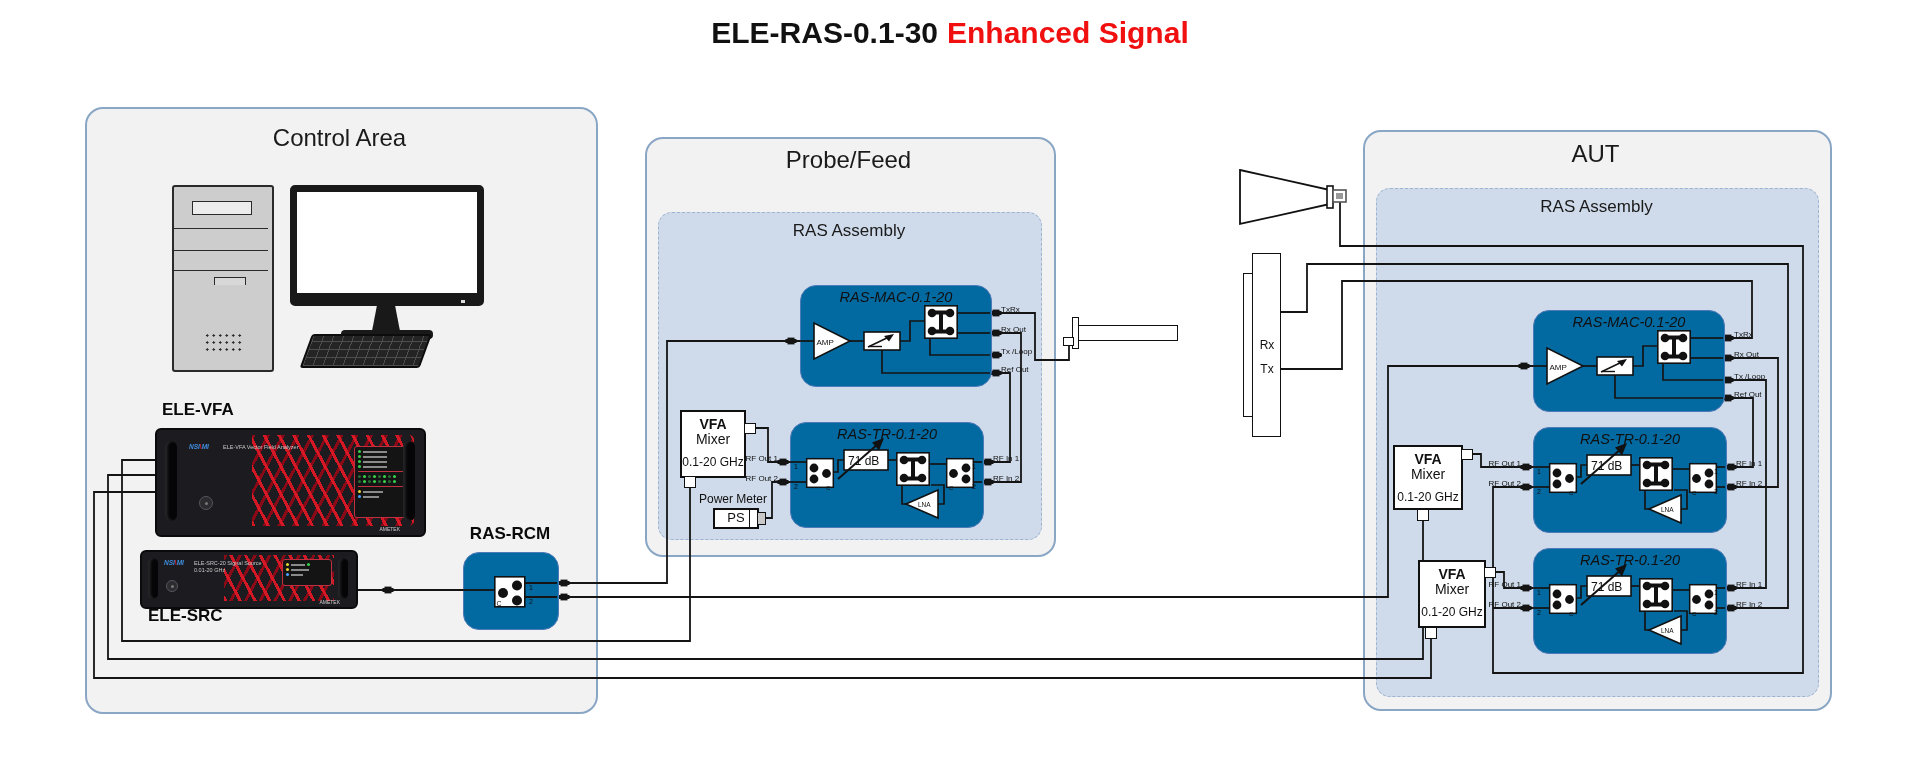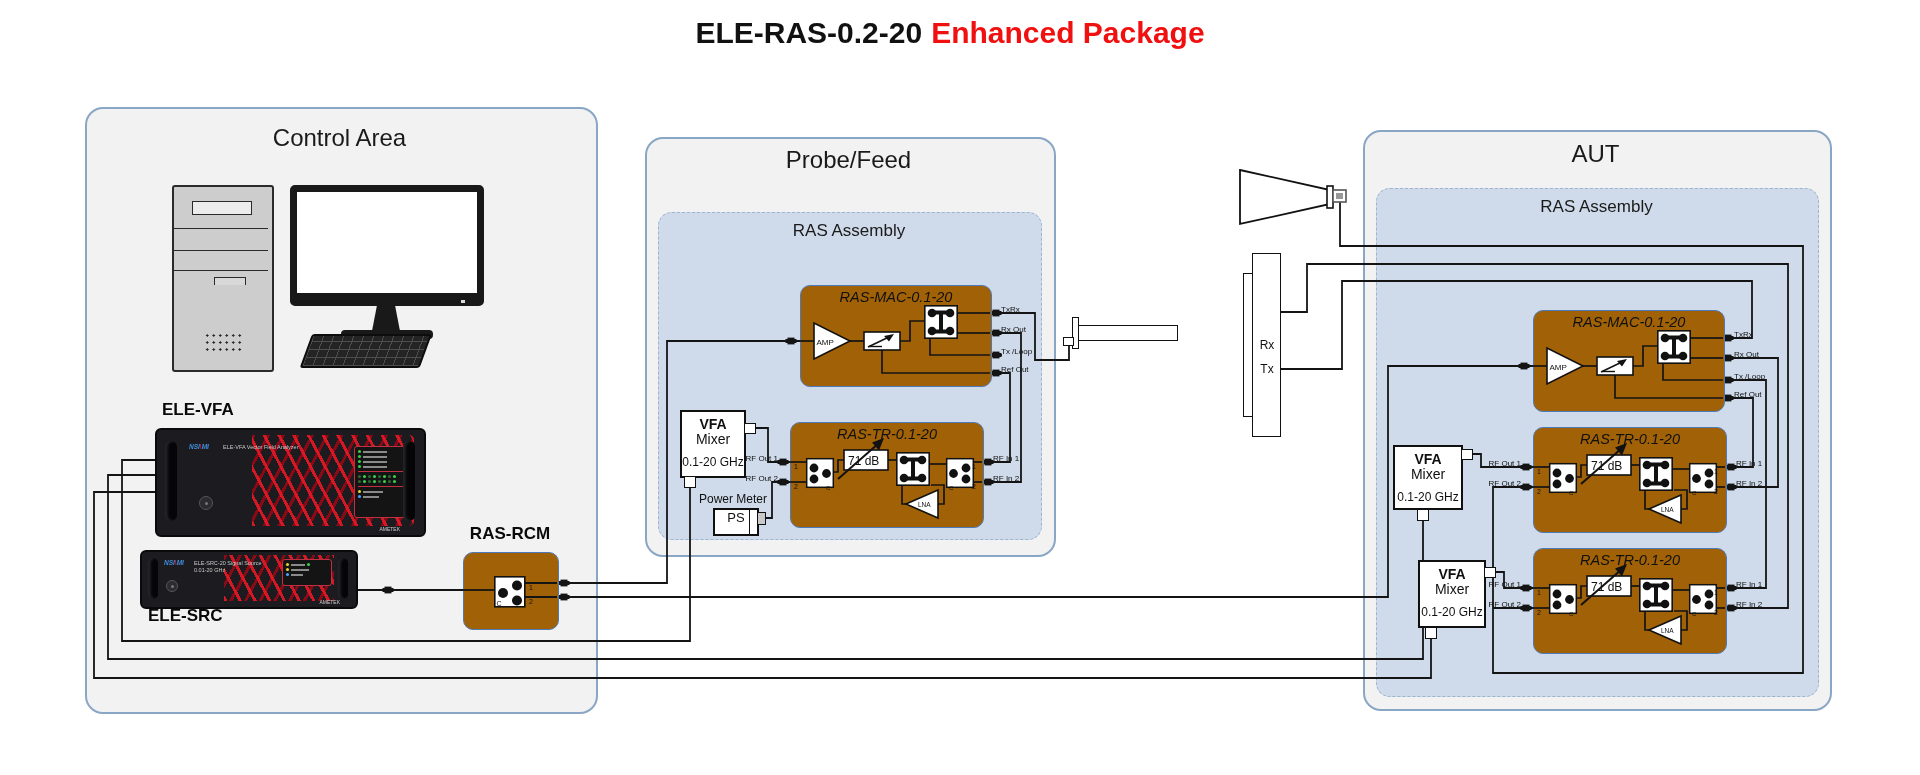--- a/index.html
+++ b/index.html
@@ -5,21 +5,21 @@
   html,body{margin:0;padding:0;background:#fff;font-family:"Liberation Sans",sans-serif;}
   #canvas{position:relative;width:1920px;height:775px;background:#fff;overflow:hidden;}
   .abs{position:absolute;}
   .page-title{position:absolute;left:0;top:16px;width:1900px;text-align:center;font-size:30px;font-weight:bold;color:#111;z-index:6;}
   .page-title .hl{color:#f01010;margin-left:9px;}
   .area{position:absolute;background:#f2f2f3;border:2px solid #8aa6c5;border-radius:18px;z-index:1;}
   .assembly{position:absolute;background:#cfdbea;border:1.5px dashed #9db3d0;border-radius:14px;z-index:2;}
   .area-title{position:absolute;font-size:24px;color:#1a1a1a;text-align:center;z-index:5;}
   .asm-title{position:absolute;font-size:17px;color:#1a1a1a;text-align:center;z-index:5;}
   #wires{position:absolute;left:0;top:0;z-index:3;}
-  .module{position:absolute;background:#a16207;border:1.6px solid #4f7ab8;border-radius:10px;z-index:4;}
+  .module{position:absolute;background:#0369a1;border:1.6px solid #4f7ab8;border-radius:16px;z-index:4;}
   .mod-title{position:absolute;left:0;right:0;top:3px;text-align:center;font-style:italic;font-size:14.5px;color:#101010;z-index:5;white-space:nowrap;}
   .inner-svg{position:absolute;left:0;top:0;z-index:5;overflow:visible;}
   .mixer{position:absolute;background:#fff;border:2px solid #101010;z-index:4;display:flex;flex-direction:column;align-items:center;padding-top:5px;box-sizing:border-box;color:#101010;}
   .mx1{font-weight:bold;font-size:14px;line-height:15px;}
   .mx2{font-size:14px;line-height:15px;}
   .mx3{font-size:12px;margin-top:8px;}
   .stub{position:absolute;background:#fff;border:1.6px solid #101010;z-index:5;box-sizing:border-box;}
   .stub.dark{background:#c9c9c9;}
   .plabel{position:absolute;font-size:8px;color:#101010;z-index:6;white-space:nowrap;}
   .plabel.r{text-align:right;}
@@ -62,21 +62,21 @@
   .radome{position:absolute;background:#fff;border:1.8px solid #111;z-index:4;box-sizing:border-box;}
   .rtlabel{position:absolute;font-size:12px;color:#101010;z-index:5;width:26px;text-align:center;}
   .probe{z-index:4;}
 </style>
 </head>
 <body>
 
 <div id="canvas">
 
   <div class="page-title">
-    <span>ELE-RAS-0.2-20</span><span class="hl">Enhanced Package</span>
+    <span>ELE-RAS-0.1-30</span><span class="hl">Enhanced Signal</span>
   </div>
 
   <div class="area" style="left:85px;top:107px;width:509px;height:603px;"></div>
   <div class="area" style="left:645px;top:137px;width:407px;height:416px;"></div>
   <div class="area" style="left:1363px;top:130px;width:465px;height:577px;"></div>
   <div class="assembly" style="left:658px;top:212px;width:382px;height:326px;"></div>
   <div class="assembly" style="left:1376px;top:188px;width:441px;height:507px;"></div>
 
   <div class="area-title" style="left:85px;top:124px;width:509px;">Control Area</div>
   <div class="area-title" style="left:1363px;top:140px;width:465px;">AUT</div>
@@ -309,21 +309,21 @@
 
   <div class="mixer" style="left:680px;top:410px;width:66px;height:68px;">
     <div class="mx1">VFA</div>
     <div class="mx2">Mixer</div>
     <div class="mx3">0.1-20 GHz</div>
   </div>
   <div class="stub" style="left:744px;top:423px;width:12px;height:11px;"></div>
   <div class="stub" style="left:684px;top:476px;width:12px;height:12px;"></div>
 
   <div class="pmlabel" style="left:699px;top:492px;">Power Meter</div>
-  <div class="psbox" style="left:713px;top:508px;width:46px;height:28px;">
+  <div class="psbox" style="left:713px;top:508px;width:46px;height:21px;">
     <span>PS</span>
   </div>
   <div class="stub dark" style="left:757px;top:512px;width:9px;height:13px;"></div>
 
   <div class="module" style="left:790px;top:422px;width:192px;height:104px;">
     <div class="mod-title">RAS-TR-0.1-20</div>
   </div>
   <svg class="inner-svg" style="left:790px;top:422px;" width="192" height="104">
     <g fill="none" stroke="#141414" stroke-width="1.7">
       <polyline points="0,40 16,40"></polyline>

